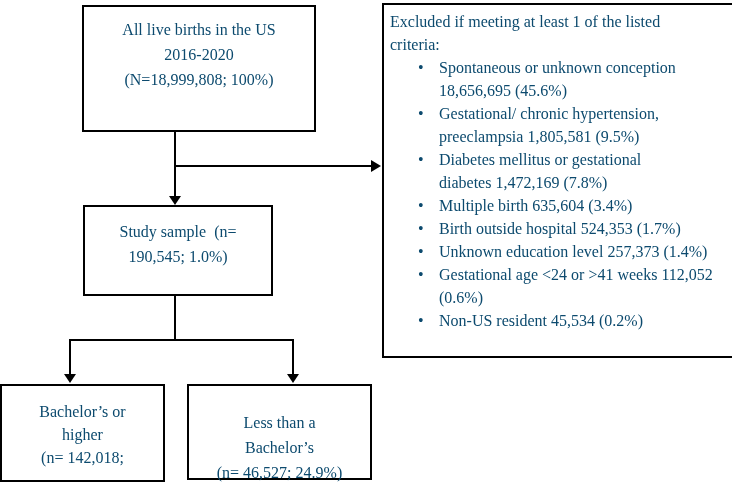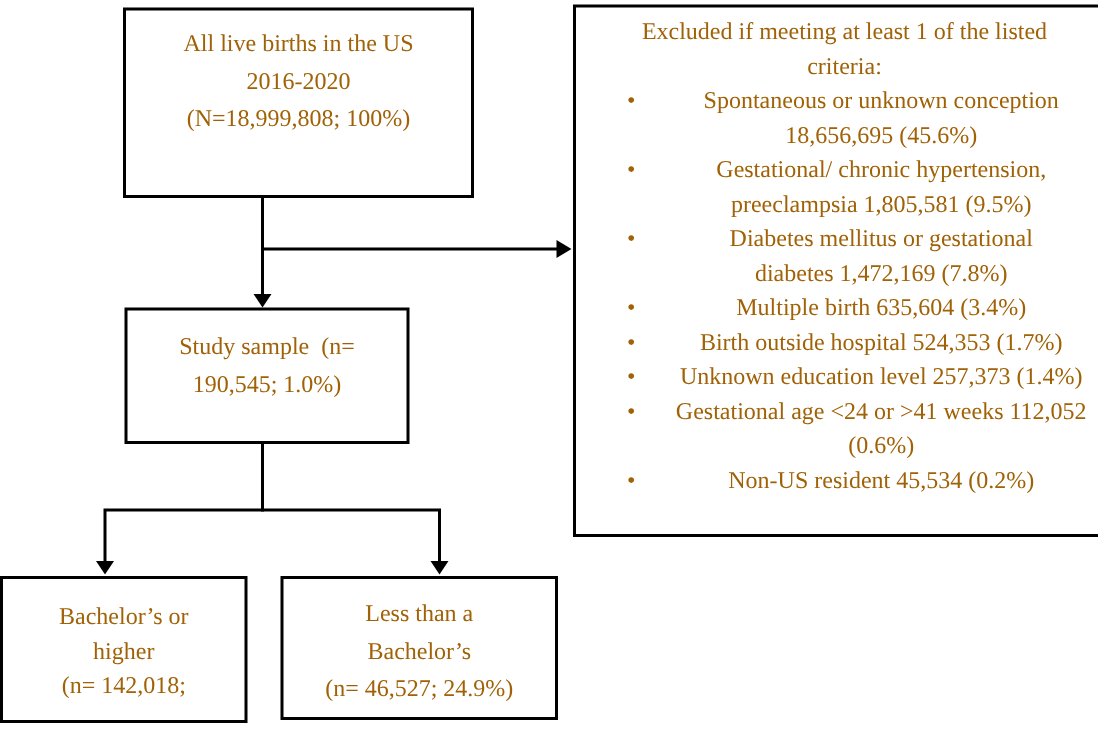--- a/index.html
+++ b/index.html
@@ -2,37 +2,37 @@
 <html><head>
 <meta charset="utf-8">
 <style>
   html, body { margin: 0; padding: 0; background: #ffffff; }
   #canvas {
     position: relative;
     width: 732px;
     height: 490px;
     background: #ffffff;
     font-family: "Liberation Serif", serif;
-    color: #a16207;
+    color: #0c4a6e;
     overflow: hidden;
   }
   .box {
     position: absolute;
     box-sizing: border-box;
     border: 2px solid #000000;
     background: #ffffff;
   }
   .centered { text-align: center; }
   .line { white-space: pre; }
 
   #top-box    { left: 82px;  top: 5px;   width: 234px; height: 127px; font-size: 16px; line-height: 25px; padding-top: 10px; }
-  #excl-box   { left: 382px; top: 3px;   width: 356px; height: 355px; font-size: 16px; line-height: 23px; padding: 5px 0 0 6px; text-align: center; }
+  #excl-box   { left: 382px; top: 3px;   width: 356px; height: 355px; font-size: 16px; line-height: 23px; padding: 5px 0 0 6px; }
   #study-box  { left: 83px;  top: 205px; width: 190px; height: 91px;  font-size: 16px; line-height: 25px; padding-top: 12px; }
   #bl-box     { left: 0;   top: 384px; width: 165px; height: 98px;  font-size: 16px; line-height: 23px; padding-top: 14px; text-align: center; }
-  #br-box     { left: 187px; top: 384px; width: 185px; height: 96px;  font-size: 16px; line-height: 25px; padding-top: 11px; }
+  #br-box     { left: 187px; top: 384px; width: 185px; height: 96px;  font-size: 16px; line-height: 25px; padding-top: 24px; }
 
   .excl-list { list-style: none; margin: 0; padding: 0; }
   .excl-list li { position: relative; padding-left: 49px; }
   .excl-list li::before {
     content: "\2022";
     position: absolute;
     left: 28px;
     top: 0;
   }
 

